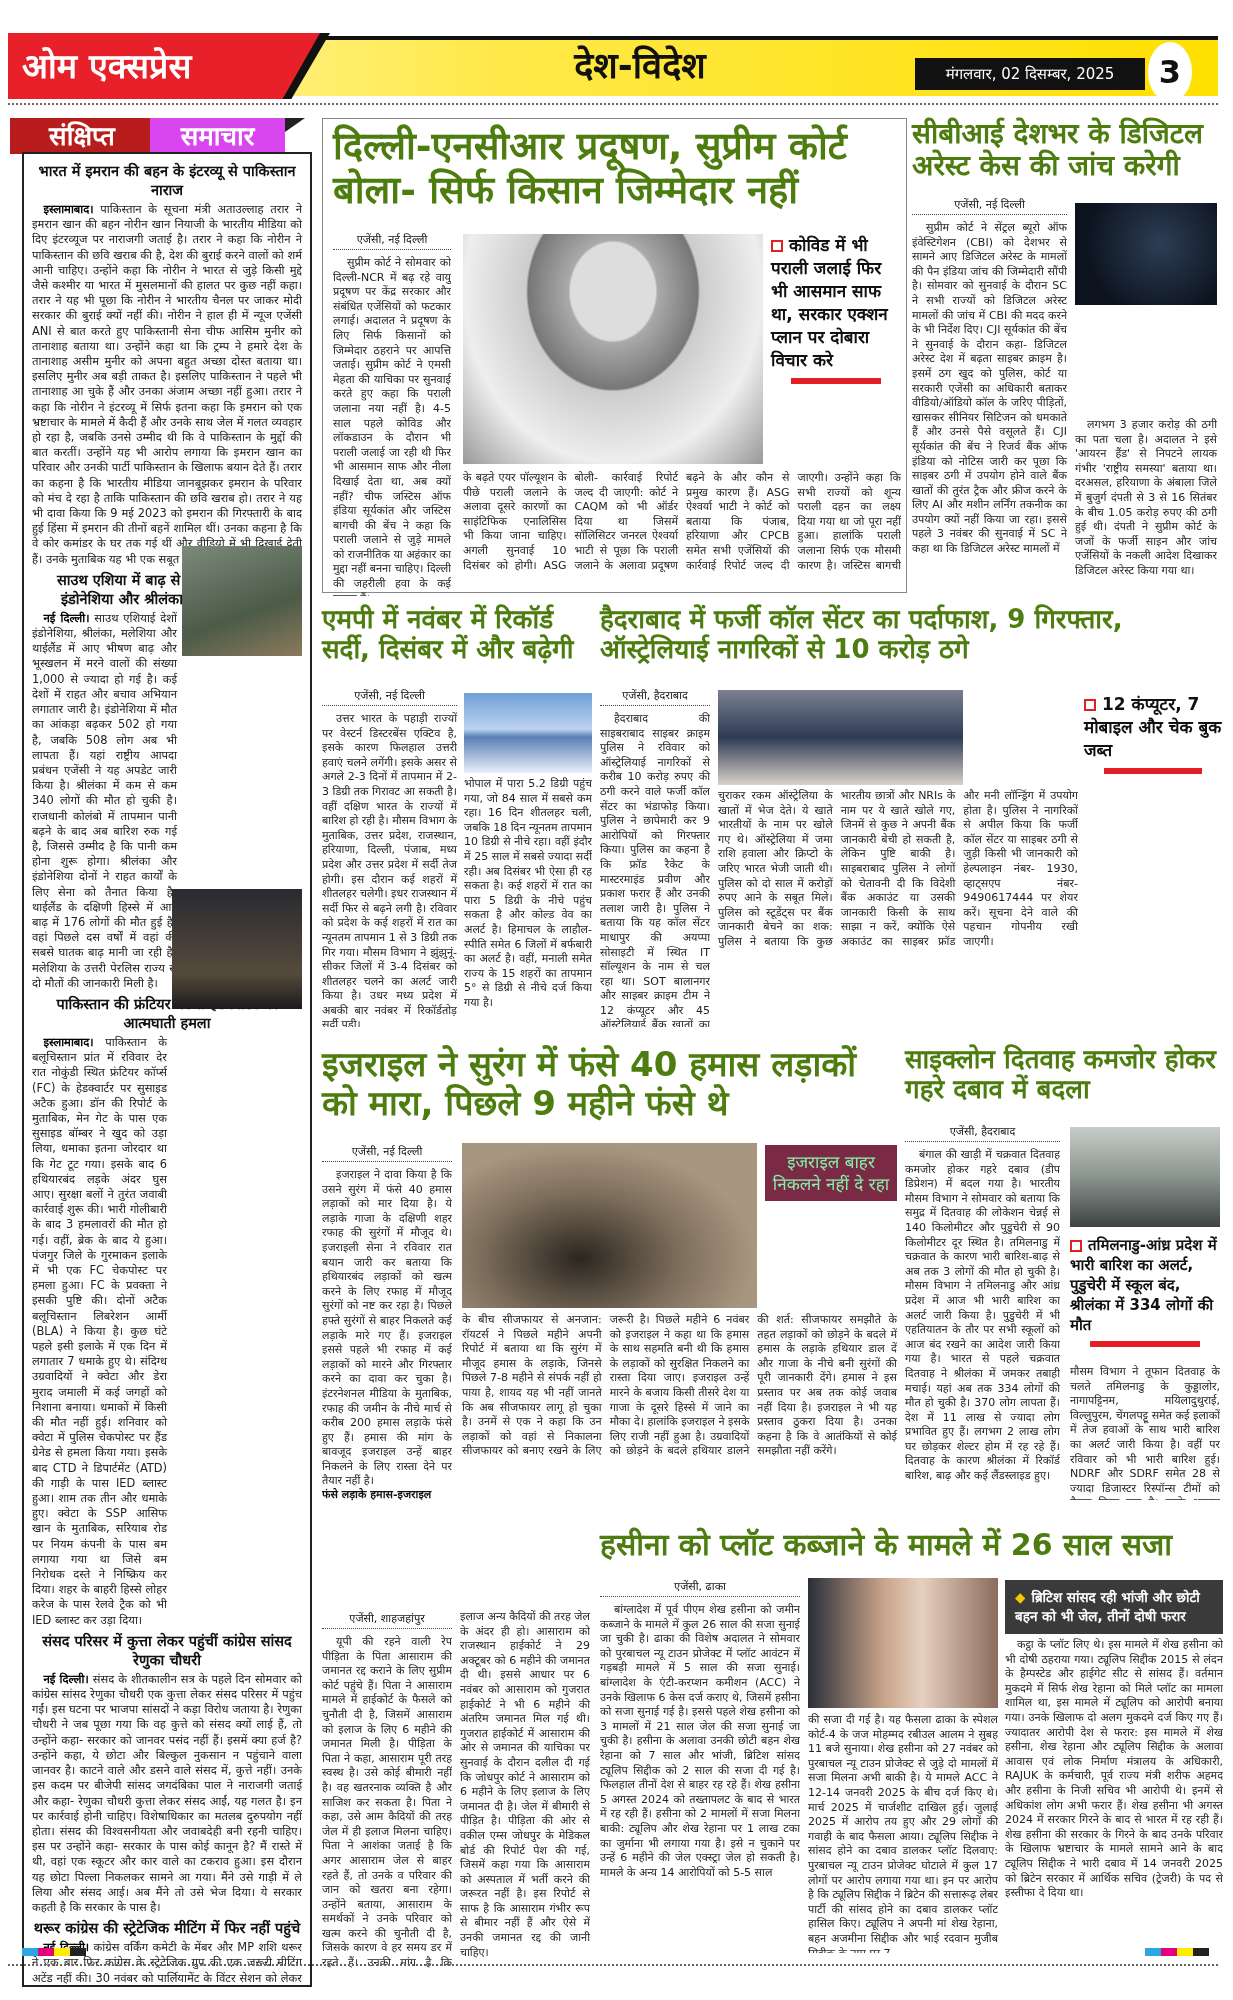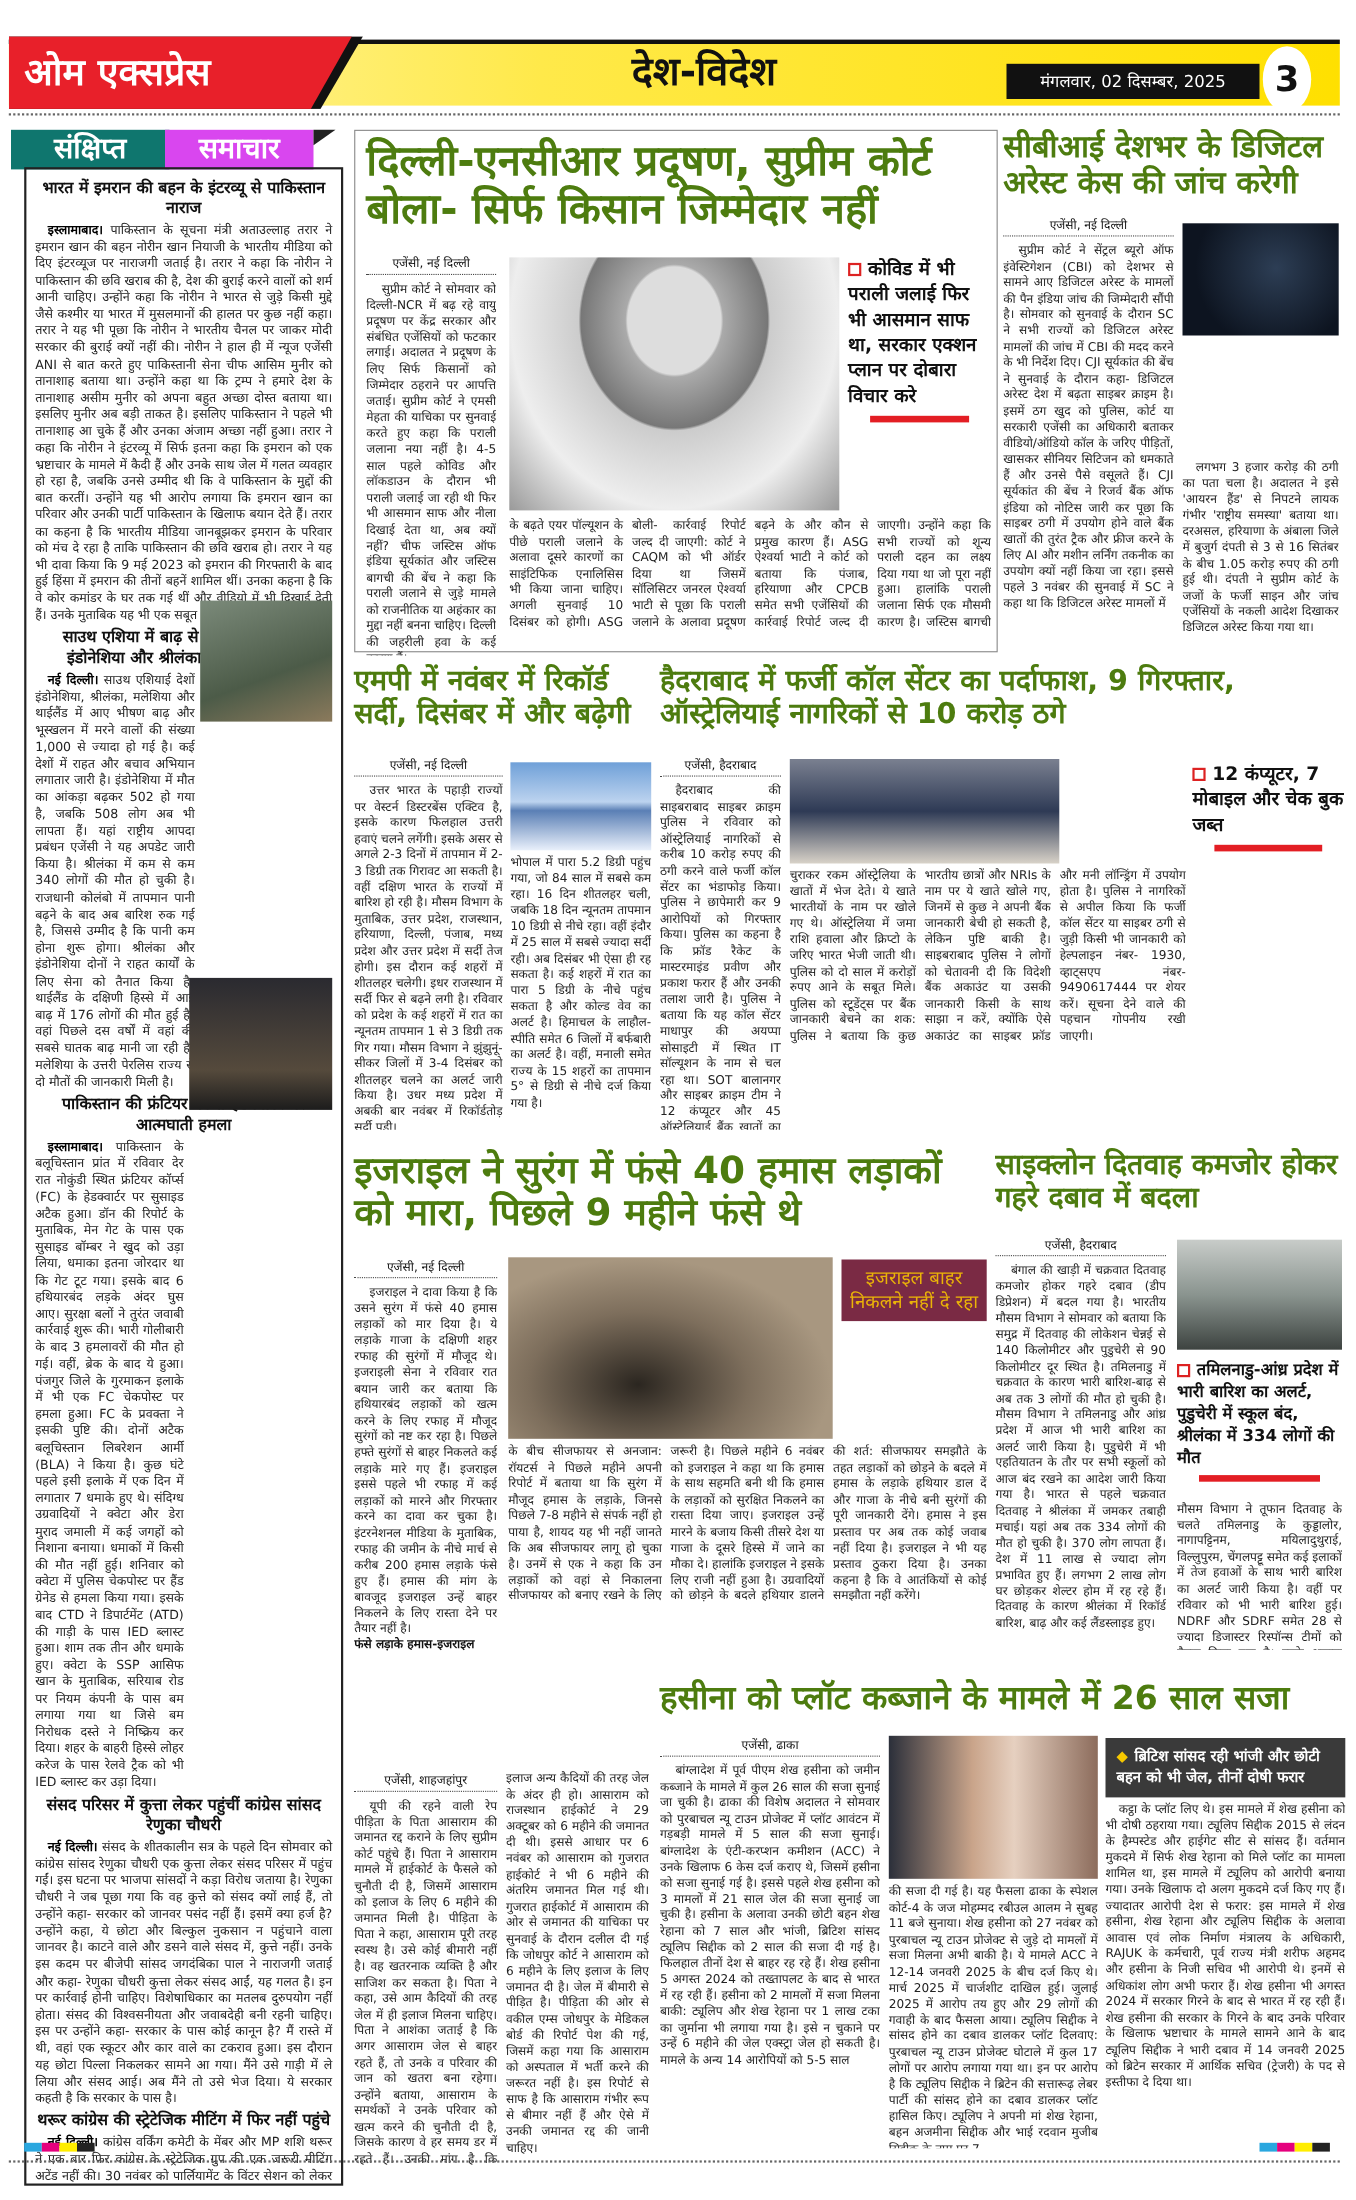--- a/index.html
+++ b/index.html
@@ -6,36 +6,36 @@
 body{width:1233px;height:2000px;background:#fff;font-family:"DejaVu Sans",sans-serif;color:#111;position:relative;overflow:hidden}
 .abs{position:absolute}
 .mast{left:8px;top:36px;width:1210px;height:60px;background:linear-gradient(90deg,#fff7b0,#ffe94a 40%,#ffe000);border-top:4px solid #111}
 .logo{left:8px;top:33px;width:312px;height:66px;background:#e8202a;clip-path:polygon(0 0,100% 0,88% 100%,0 100%);color:#fff;font-weight:bold;font-size:34px;line-height:66px;padding-left:14px;font-family:"DejaVu Sans",sans-serif}
 .logo-shadow{left:8px;top:33px;width:322px;height:66px;background:#111;clip-path:polygon(0 0,100% 0,88% 100%,0 100%)}
 .section-title{left:440px;top:40px;width:400px;text-align:center;font-size:36px;font-weight:bold;line-height:52px}
 .date{left:915px;top:58px;width:230px;height:32px;background:#111;color:#fff;font-size:15px;line-height:32px;text-align:center}
 .pagenum{left:1148px;top:42px;width:44px;height:60px;border-radius:50%;background:#fff;font-size:32px;font-weight:bold;text-align:center;line-height:60px}
 .dotline{border-top:2px dotted #666;height:0}
 .brief-head{top:118px;left:10px;height:36px;font-size:26px;font-weight:bold;color:#fff;line-height:36px}
-.bh1{left:10px;width:144px;background:#0f766e;text-align:center}
+.bh1{left:10px;width:144px;background:#b91c1c;text-align:center}
 .bh2{left:150px;width:135px;background:#d946ef;text-align:center}
 .brief-box{left:22px;top:152px;width:290px;height:1835px;border:2px solid #222;padding:4px 8px;overflow:hidden}
 .bh{font-weight:bold;font-size:14.5px;line-height:19px;text-align:center;margin:4px 0 2px}
 .bt{font-size:11.4px;line-height:15.2px;text-align:justify;color:#222}
 .bt b{color:#000}
 .hl{font-weight:bold;color:#4d7c0f;line-height:1.15;text-align:left}
 .col{font-size:11px;line-height:14.6px;text-align:justify;color:#222;overflow:hidden}
 .byline{font-size:11px;text-align:center;padding-bottom:3px;border-bottom:1px dotted #444;margin-bottom:6px}
 .img{background:#888;overflow:hidden}
 .callout{font-weight:bold;font-size:17px;line-height:23px;color:#111}
 .callout .sq{display:inline-block;width:12px;height:12px;border:2px solid #d22;margin-right:6px;vertical-align:middle}
 .redbar{height:6px;background:#e31e24;margin:6px 20px}
 .darkbox{background:#3a3a3a;color:#fff;font-weight:bold;font-size:15px;line-height:22px;padding:8px 10px}
 .darkbox .dia{color:#f6c800;margin-right:6px}
-.plumbox{background:#7a2a44;color:#eab308;font-size:17px;line-height:22px;text-align:center;padding:6px}
+.plumbox{background:#7a2a44;color:#86efac;font-size:17px;line-height:22px;text-align:center;padding:6px}
 .regmark{height:8px;display:flex}
 .regmark span{width:16px;height:8px}
 .frame{border:1px solid #888}
 </style>
 </head>
 <body>
 
 <div class="abs mast"></div>
 <div class="abs logo-shadow"></div>
 <div class="abs logo">ओम एक्सप्रेस</div>

